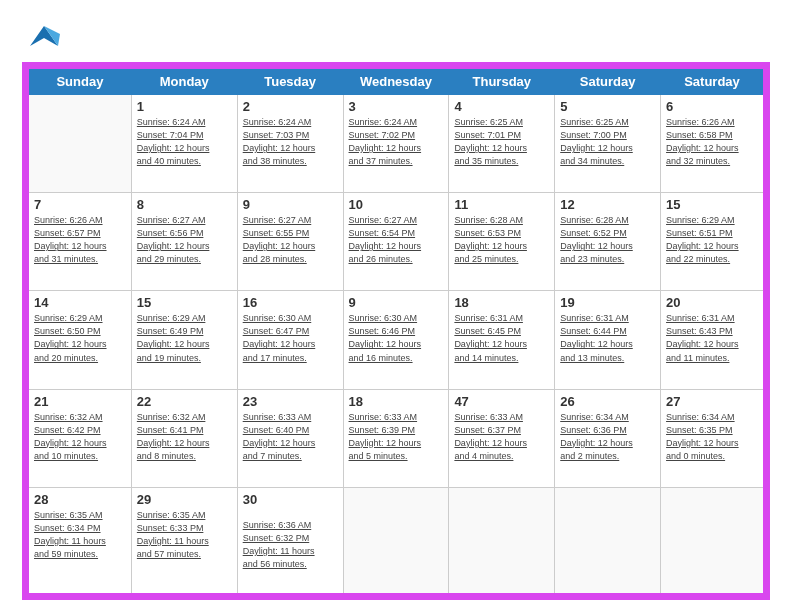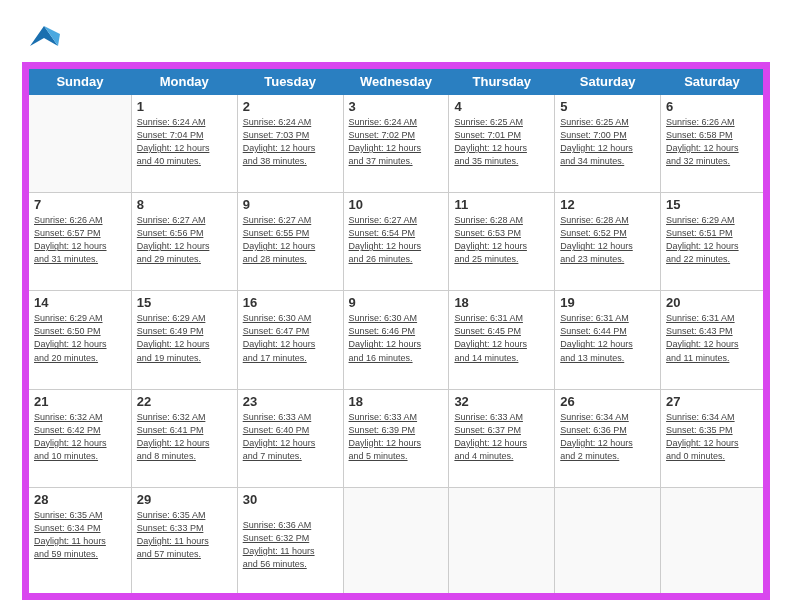--- a/index.html
+++ b/index.html
@@ -295,21 +295,21 @@
 and 7 minutes.</div>
           </td>
           <td>
             <span class="day-number">18</span>
             <div class="day-info" style="white-space: pre-line;">Sunrise: 6:33 AM
 Sunset: 6:39 PM
 Daylight: 12 hours
 and 5 minutes.</div>
           </td>
           <td>
-            <span class="day-number">32</span>
+            <span class="day-number">47</span>
             <div class="day-info" style="white-space: pre-line;">Sunrise: 6:33 AM
 Sunset: 6:37 PM
 Daylight: 12 hours
 and 4 minutes.</div>
           </td>
           <td>
             <span class="day-number">26</span>
             <div class="day-info" style="white-space: pre-line;">Sunrise: 6:34 AM
 Sunset: 6:36 PM
 Daylight: 12 hours

